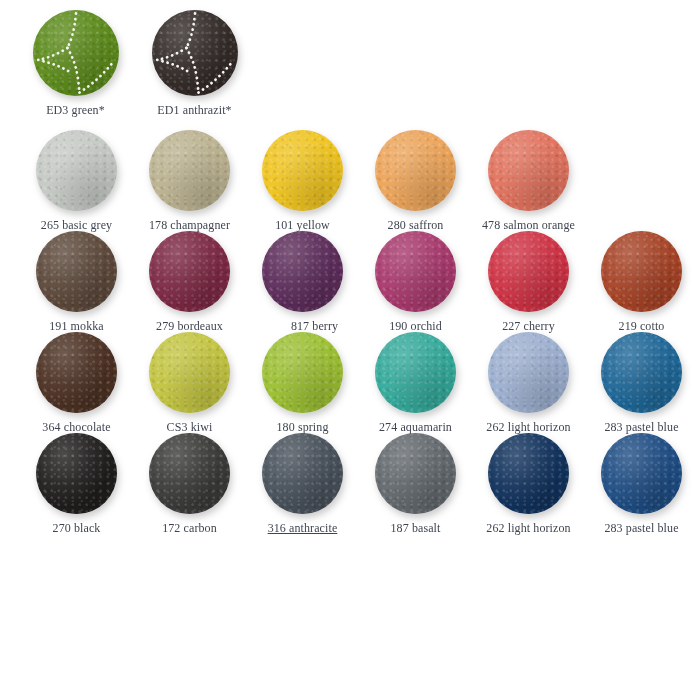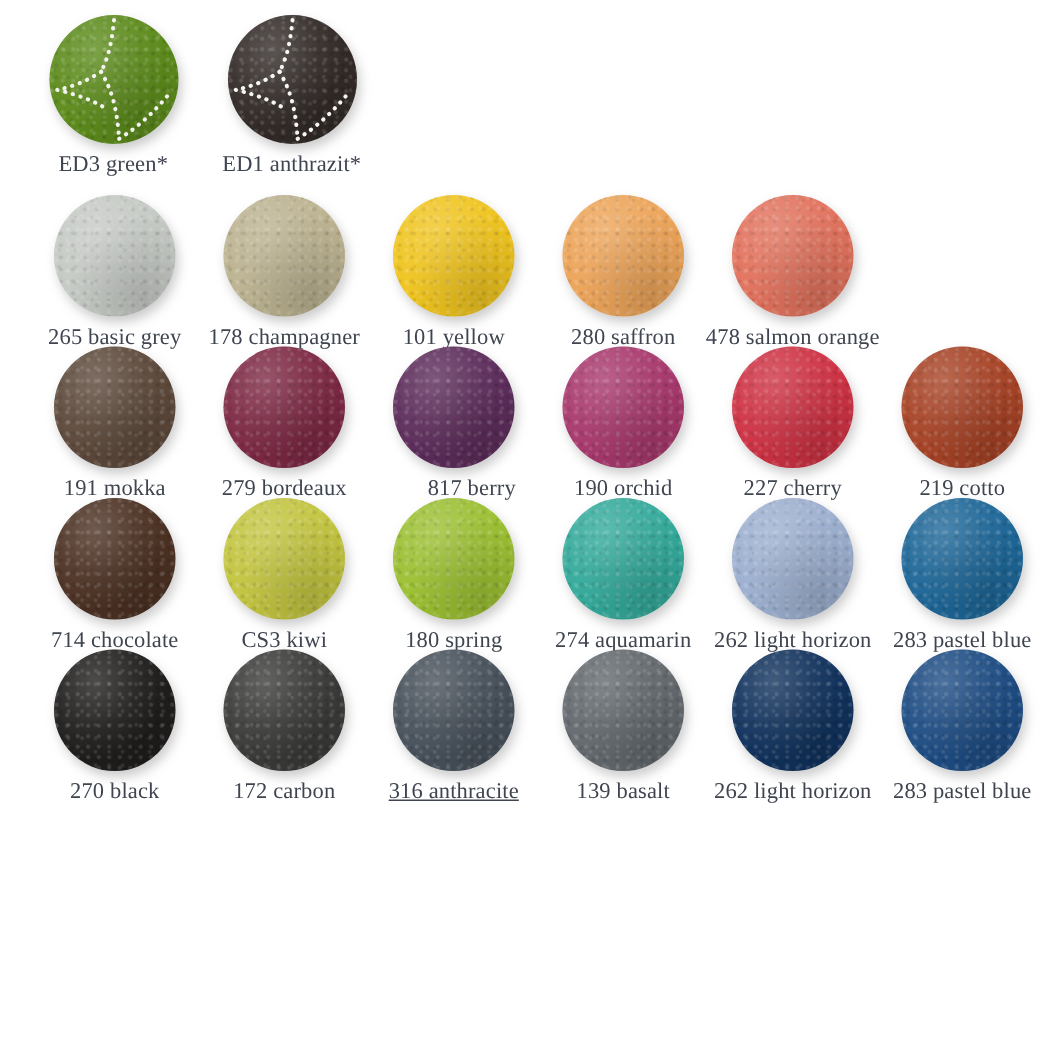--- a/index.html
+++ b/index.html
@@ -66,21 +66,21 @@
       radial-gradient(ellipse at 34% 26%, rgba(255,255,255,0.20) 0%, rgba(255,255,255,0.06) 38%, rgba(255,255,255,0) 62%),
       radial-gradient(ellipse at 72% 84%, rgba(0,0,0,0.16) 0%, rgba(0,0,0,0) 58%);
     pointer-events:none;
   }
   .stitch{
     position:absolute;left:0;top:0;
     width:81px;height:81px;
     pointer-events:none;
   }
   .label{
-    font-size:15px;
+    font-size:12px;
     line-height:11px;
     color:#3f4550;
     text-align:center;
     letter-spacing:0.1px;
     white-space:nowrap;
     font-family:"Liberation Serif", serif;
   }
   .row.r1 .swatch-wrap{width:86px;height:86px;}
   .row.r1 .swatch{width:86px;height:86px;}
   .row.r1 .stitch{width:86px;height:86px;}
@@ -229,21 +229,21 @@
       </div>
     </div>
     <div class="row rest">
       <div class="cell">
         <div class="swatch-wrap">
           <div class="swatch" style="background: rgb(77, 50, 36);">
             <div class="grain"></div>
             <div class="sheen"></div>
           </div>
         </div>
-        <div class="label" style="color: rgb(63, 69, 80);">714 chocolate</div>
+        <div class="label" style="color: rgb(63, 69, 80);">364 chocolate</div>
       </div>
       <div class="cell">
         <div class="swatch-wrap">
           <div class="swatch" style="background: rgb(195, 197, 65);">
             <div class="grain"></div>
             <div class="sheen"></div>
           </div>
         </div>
         <div class="label" style="color: rgb(63, 69, 80);">CS3 kiwi</div>
       </div>
@@ -312,21 +312,21 @@
         </div>
         <div class="label" style="color: rgb(63, 69, 80); text-decoration: underline;">316 anthracite</div>
       </div>
       <div class="cell">
         <div class="swatch-wrap">
           <div class="swatch" style="background: rgb(100, 106, 111);">
             <div class="grain"></div>
             <div class="sheen"></div>
           </div>
         </div>
-        <div class="label" style="color: rgb(63, 69, 80);">139 basalt</div>
+        <div class="label" style="color: rgb(63, 69, 80);">187 basalt</div>
       </div>
       <div class="cell">
         <div class="swatch-wrap">
           <div class="swatch" style="background: rgb(18, 51, 94);">
             <div class="grain"></div>
             <div class="sheen"></div>
           </div>
         </div>
         <div class="label" style="color: rgb(63, 69, 80);">262 light horizon</div>
       </div>

